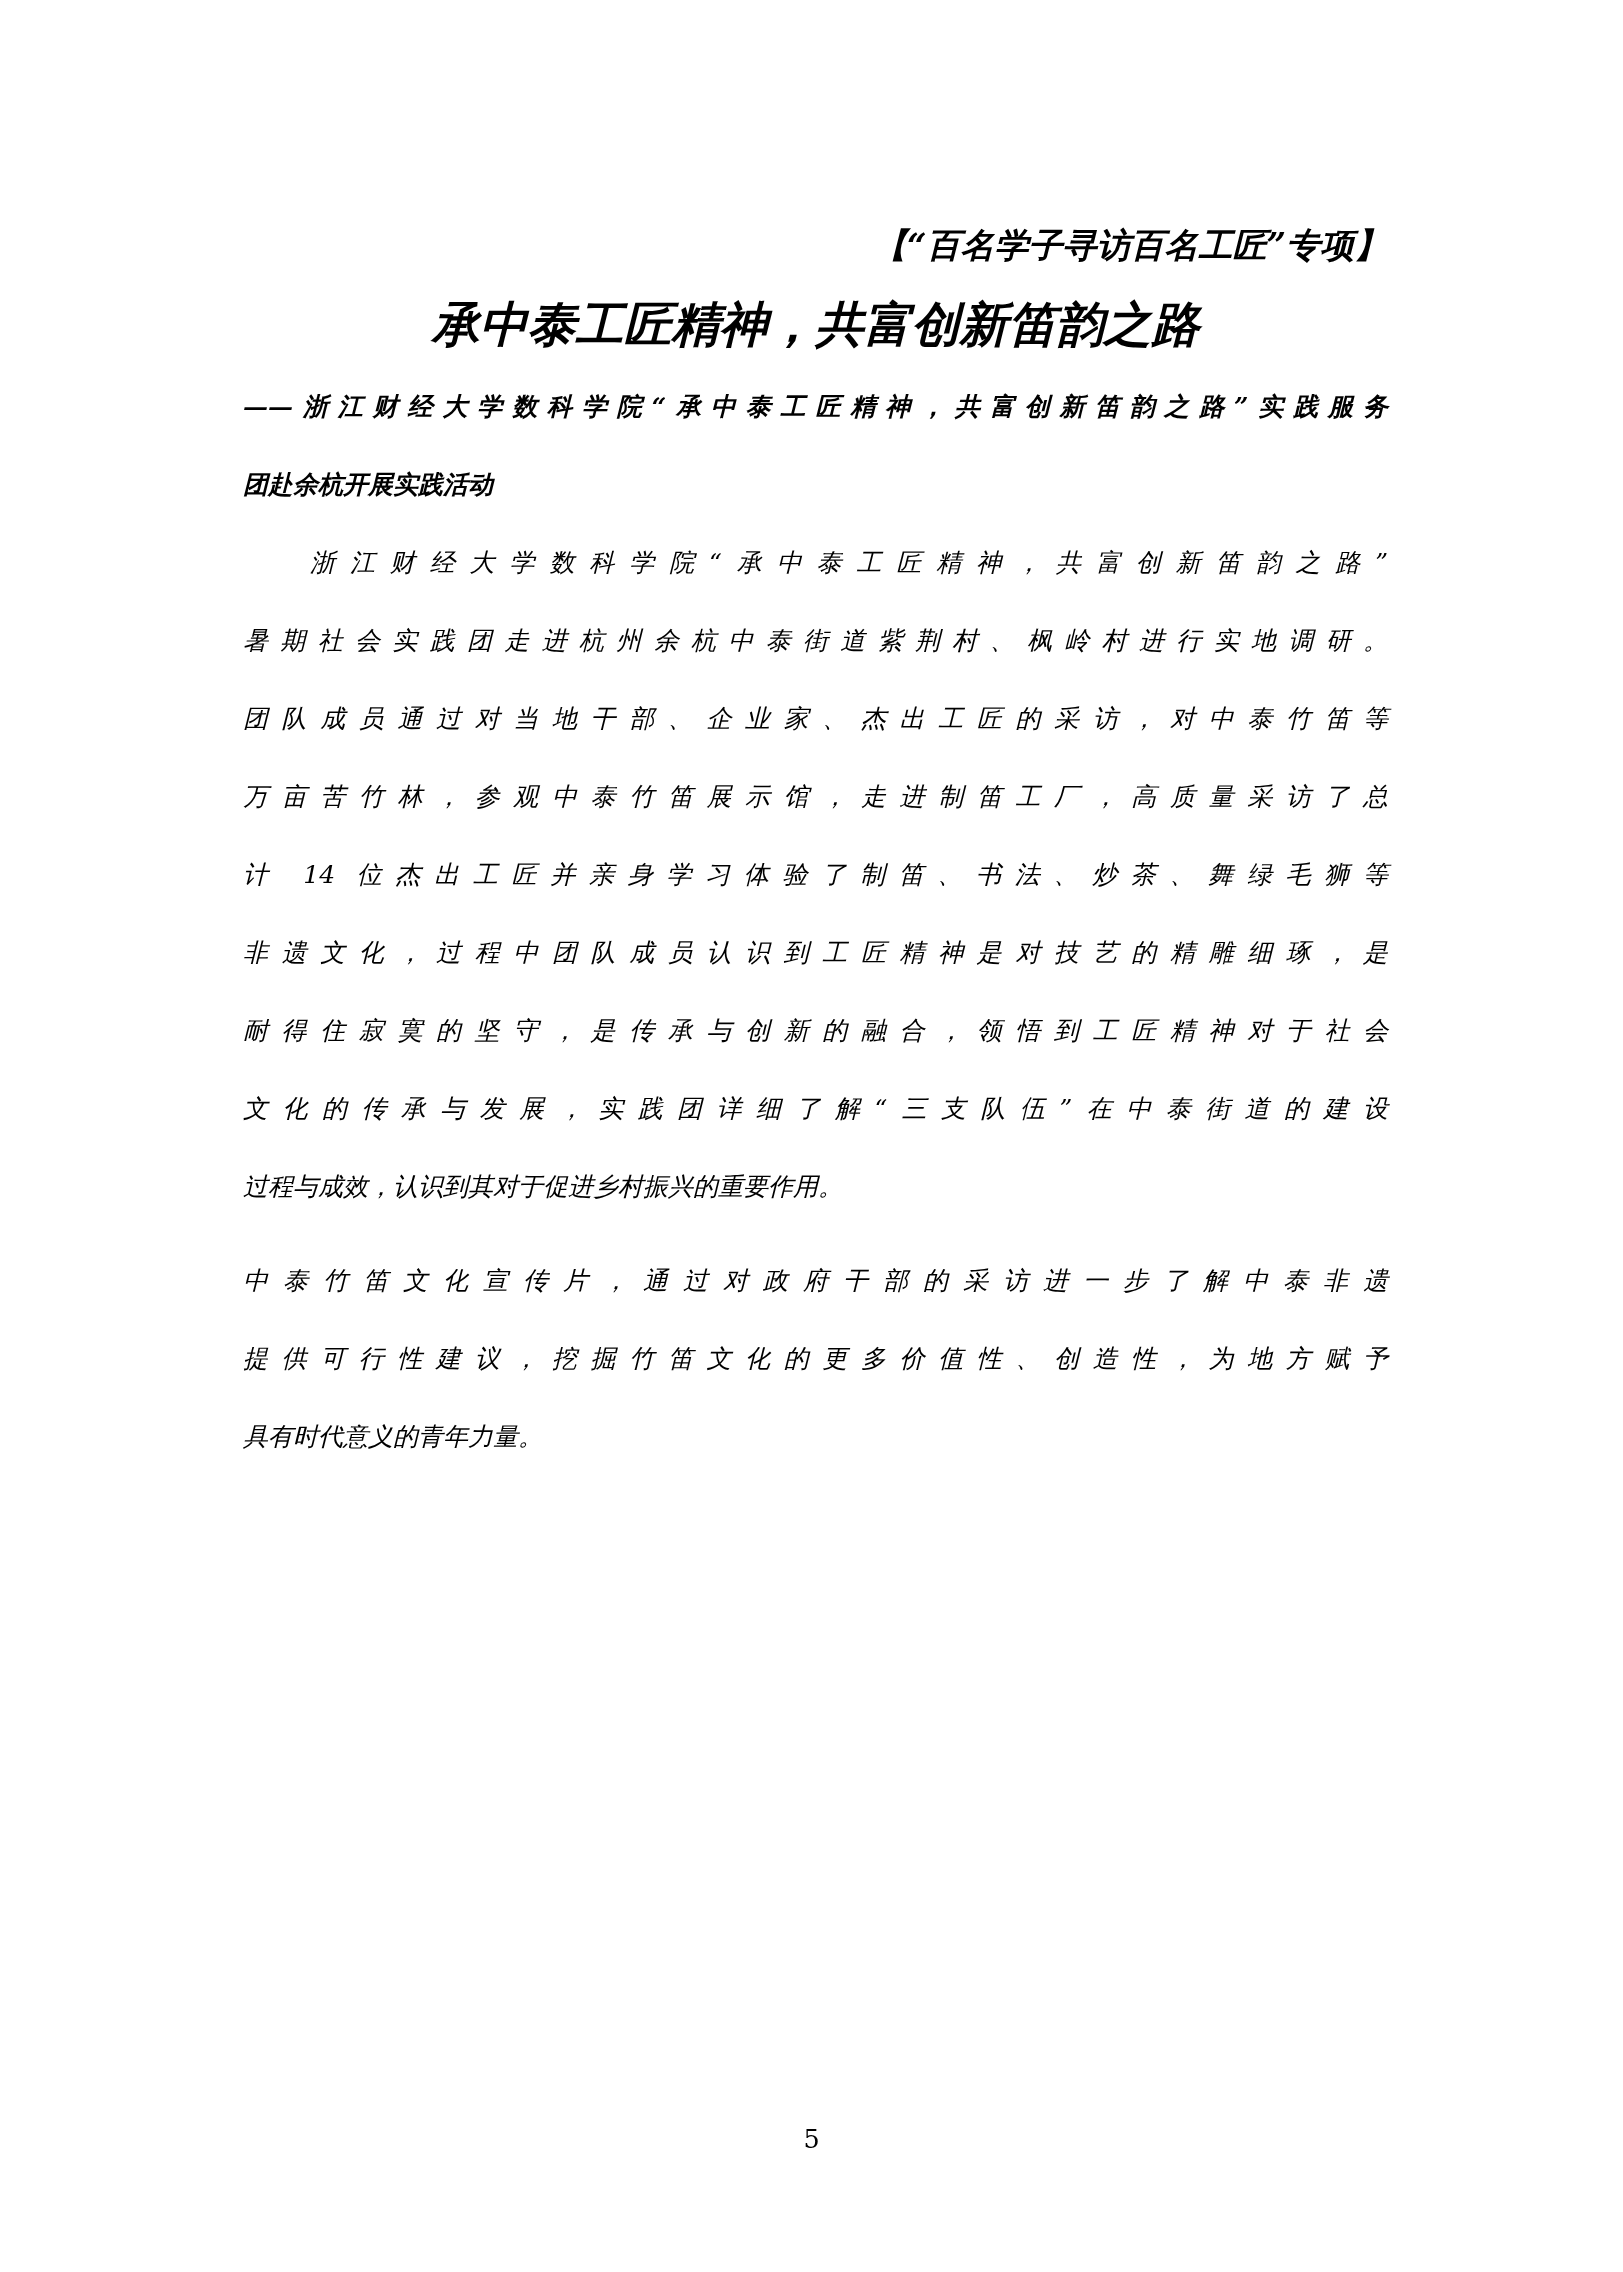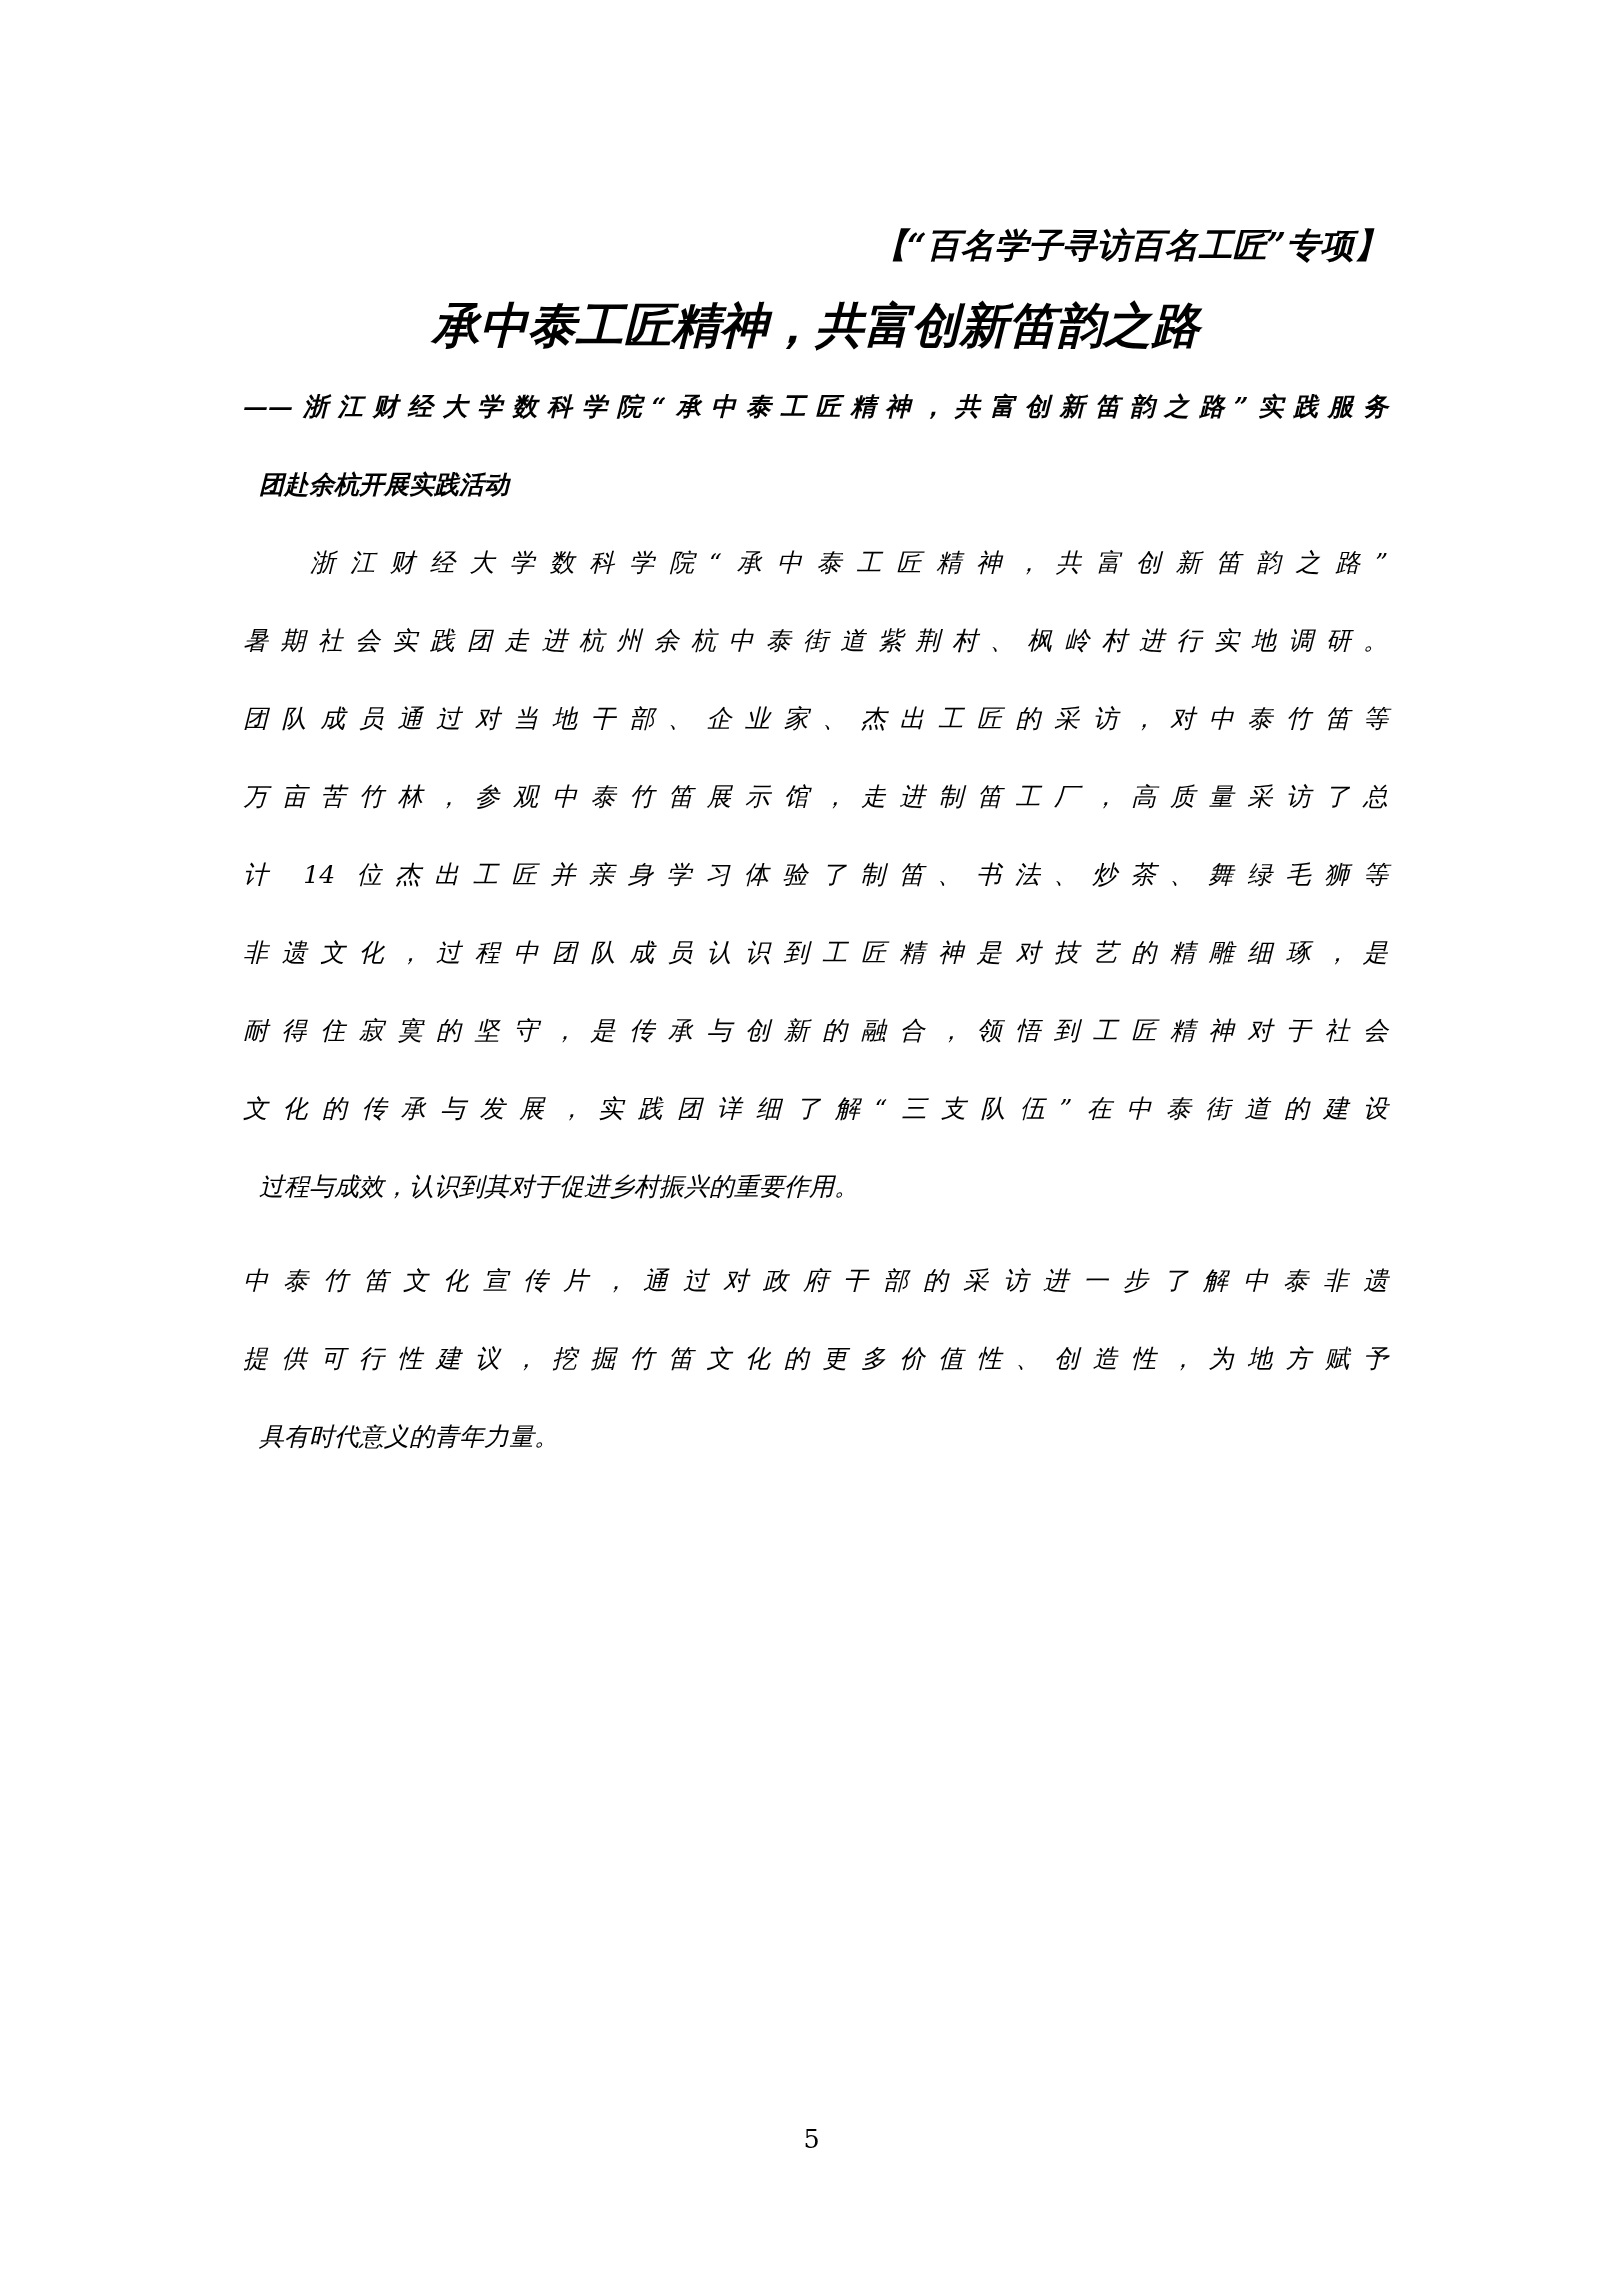--- a/index.html
+++ b/index.html
@@ -31,32 +31,32 @@
     white-space: nowrap;
     text-align: right;
   }
   .title {
     font-size: 48px;
     font-weight: bold;
     line-height: 86px;
     text-align: center;
     text-align-last: center;
     white-space: nowrap;
+    font-family: Liberation Serif, serif;
   }
   .line {
     font-size: 25px;
     line-height: 78px;
     text-align: justify;
     text-align-last: justify;
     text-justify: inter-character;
     white-space: nowrap;
   }
   .line.end {
     text-align-last: left;
-    margin-left: 16px;
   }
   .line.indent {
     text-indent: 67px;
   }
   .subtitle .line {
     font-weight: bold;
   }
   .para2 {
     margin-top: 15.5px;
   }

